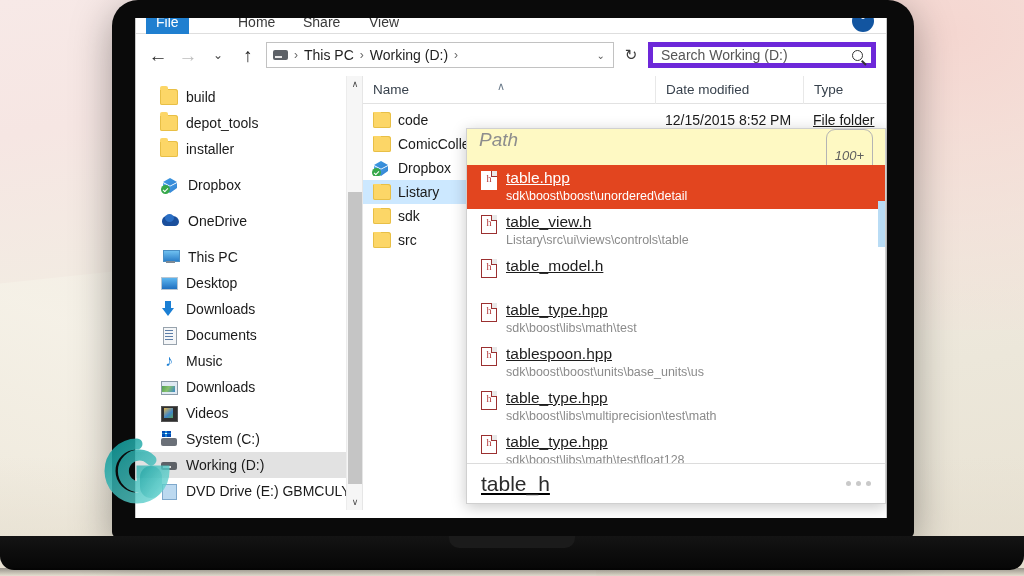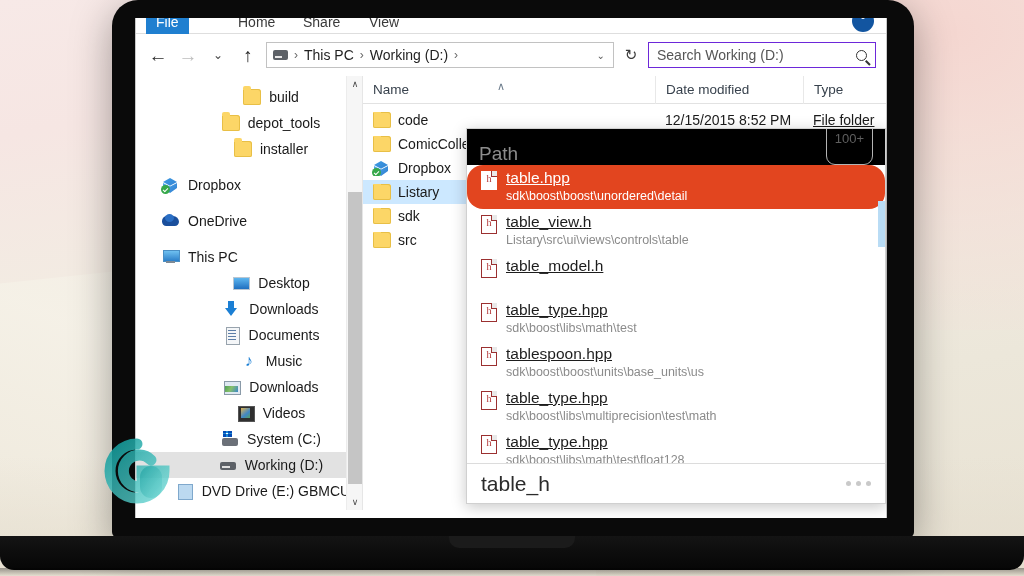--- a/index.html
+++ b/index.html
@@ -109,21 +109,21 @@
     flex: 0 0 auto;
   }
   .drive-ico::after {
     content: ""; position: absolute; left: 2px; top: 6px; width: 7px; height: 2px; background: #e8e8e8;
   }
   .crumb-sep { color: #6a6a6a; font-size: 12px; }
   .crumb { font-size: 14px; color: #1f1f1f; white-space: nowrap; }
   #addr-caret { margin-left: auto; font-size: 10px; color: #5a5a5a; padding-right: 2px; }
   #refresh-btn { width: 22px; text-align: center; font-size: 15px; color: #3b3b3b; }
   #search-box {
-    width: 228px; height: 26px; border: 1px solid #6d28d9; background: #fff;
+    width: 228px; height: 26px; border: 5px solid #6d28d9; background: #fff;
     display: flex; align-items: center; padding: 0 8px;
     font-size: 14px; color: #555;
   }
   #search-box .ph { flex: 1; white-space: nowrap; }
   .mag {
     width: 11px; height: 11px; border: 1.6px solid #333; border-radius: 50%;
     position: relative; flex: 0 0 auto;
   }
   .mag::after {
     content: ""; position: absolute; right: -5px; bottom: -4px;
@@ -132,21 +132,21 @@
 
   
   #body-cols { display: flex; height: 434px; }
   #nav-pane {
     width: 226px; position: relative; background: #fff; overflow: hidden;
   }
   .nav-item {
     display: flex; align-items: center; gap: 8px; height: 26px;
     padding-left: 26px; font-size: 14px; color: #1a1a1a; white-space: nowrap;
   }
-  .nav-item.indent1 { padding-left: 44px; justify-content: center; }
+  .nav-item.indent1 { padding-left: 24px; }
   .nav-item.sel { background: #e2e2e2; }
   .nav-gap { height: 10px; }
   .ico { width: 18px; height: 16px; flex: 0 0 auto; position: relative; }
   .ico-folder {
     background: #fcd667; border-radius: 1px 3px 2px 2px;
     box-shadow: inset 0 0 0 1px #e8bf46;
   }
   .ico-folder::before {
     content: ""; position: absolute; left: 0; top: -3px; width: 8px; height: 4px;
     background: #fcd667; border-radius: 2px 2px 0 0;
@@ -288,30 +288,30 @@
   
   #listary {
     position: absolute; left: 330px; top: 124px; width: 420px; height: 376px;
     background: #ffffff;
     border: 1px solid #d0d0d0;
     box-shadow: 0 3px 14px rgba(0,0,0,0.22);
     display: flex; flex-direction: column;
     overflow: hidden;
   }
   #listary-head {
-    height: 36px; display: flex; align-items: flex-end; padding: 0 12px;
-    background: #000000; flex: 0 0 auto;
+    height: 36px; display: flex; align-items: flex-start; padding: 0 12px;
+    background: #fef9c3; flex: 0 0 auto; font-style: italic;
   }
   #listary-title { font-size: 19px; color: #8d8d8d; font-weight: normal; }
   #listary-count {
     margin-left: auto; font-size: 13px; color: #5f5f5f;
     border: 1px solid #b4b4b4; border-radius: 9px; padding: 18px 8px;
   }
   #listary-results { flex: 1; overflow: hidden; position: relative; }
-  .lrow { height: 44px; padding: 3px 0 0 14px; display: flex; gap: 9px; border-radius: 16px; }
+  .lrow { height: 44px; padding: 3px 0 0 14px; display: flex; gap: 9px; }
   .lrow.active { background: #e2451f; }
   .licon {
     width: 16px; height: 19px; flex: 0 0 auto; margin-top: 3px; position: relative;
     background: #ffffff; border: 1px solid #9b3030;
   }
   .licon::before {
     content: "h"; position: absolute; left: 0; right: 0; top: 2px;
     font-size: 10px; line-height: 10px; text-align: center;
     color: #b03030; font-family: "Liberation Serif", serif;
   }
@@ -323,21 +323,21 @@
   .ltexts { display: flex; flex-direction: column; min-width: 0; }
   .lname {
     font-size: 15.5px; color: #1d1d1d; text-decoration: underline; white-space: nowrap;
     line-height: 20px;
   }
   .lpath { font-size: 12.5px; color: #8b8b8b; white-space: nowrap; line-height: 17px; }
   .lrow.active .lname { color: #ffffff; }
   .lrow.active .lpath { color: #ffffff; }
   #listary-footer {
     height: 40px; border-top: 1px solid #dcdcdc; display: flex; align-items: center;
-    padding: 0 14px; flex: 0 0 auto; background: #fff;
+    padding: 0 14px; flex: 0 0 auto; background: #fff; text-decoration: underline;
   }
   #listary-query { font-size: 21px; color: #2b2b2b; }
   #listary-dots { margin-left: auto; display: flex; gap: 5px; }
   #listary-dots i { width: 5px; height: 5px; border-radius: 50%; background: #c9c9c9; display: block; }
   #listary-sb {
     position: absolute; right: 0; top: 36px; width: 7px; height: 300px;
     background: transparent;
   }
   #listary-sb i {
     position: absolute; left: 0; top: 0; width: 7px; height: 46px; background: #b9dcf5; display: block;

